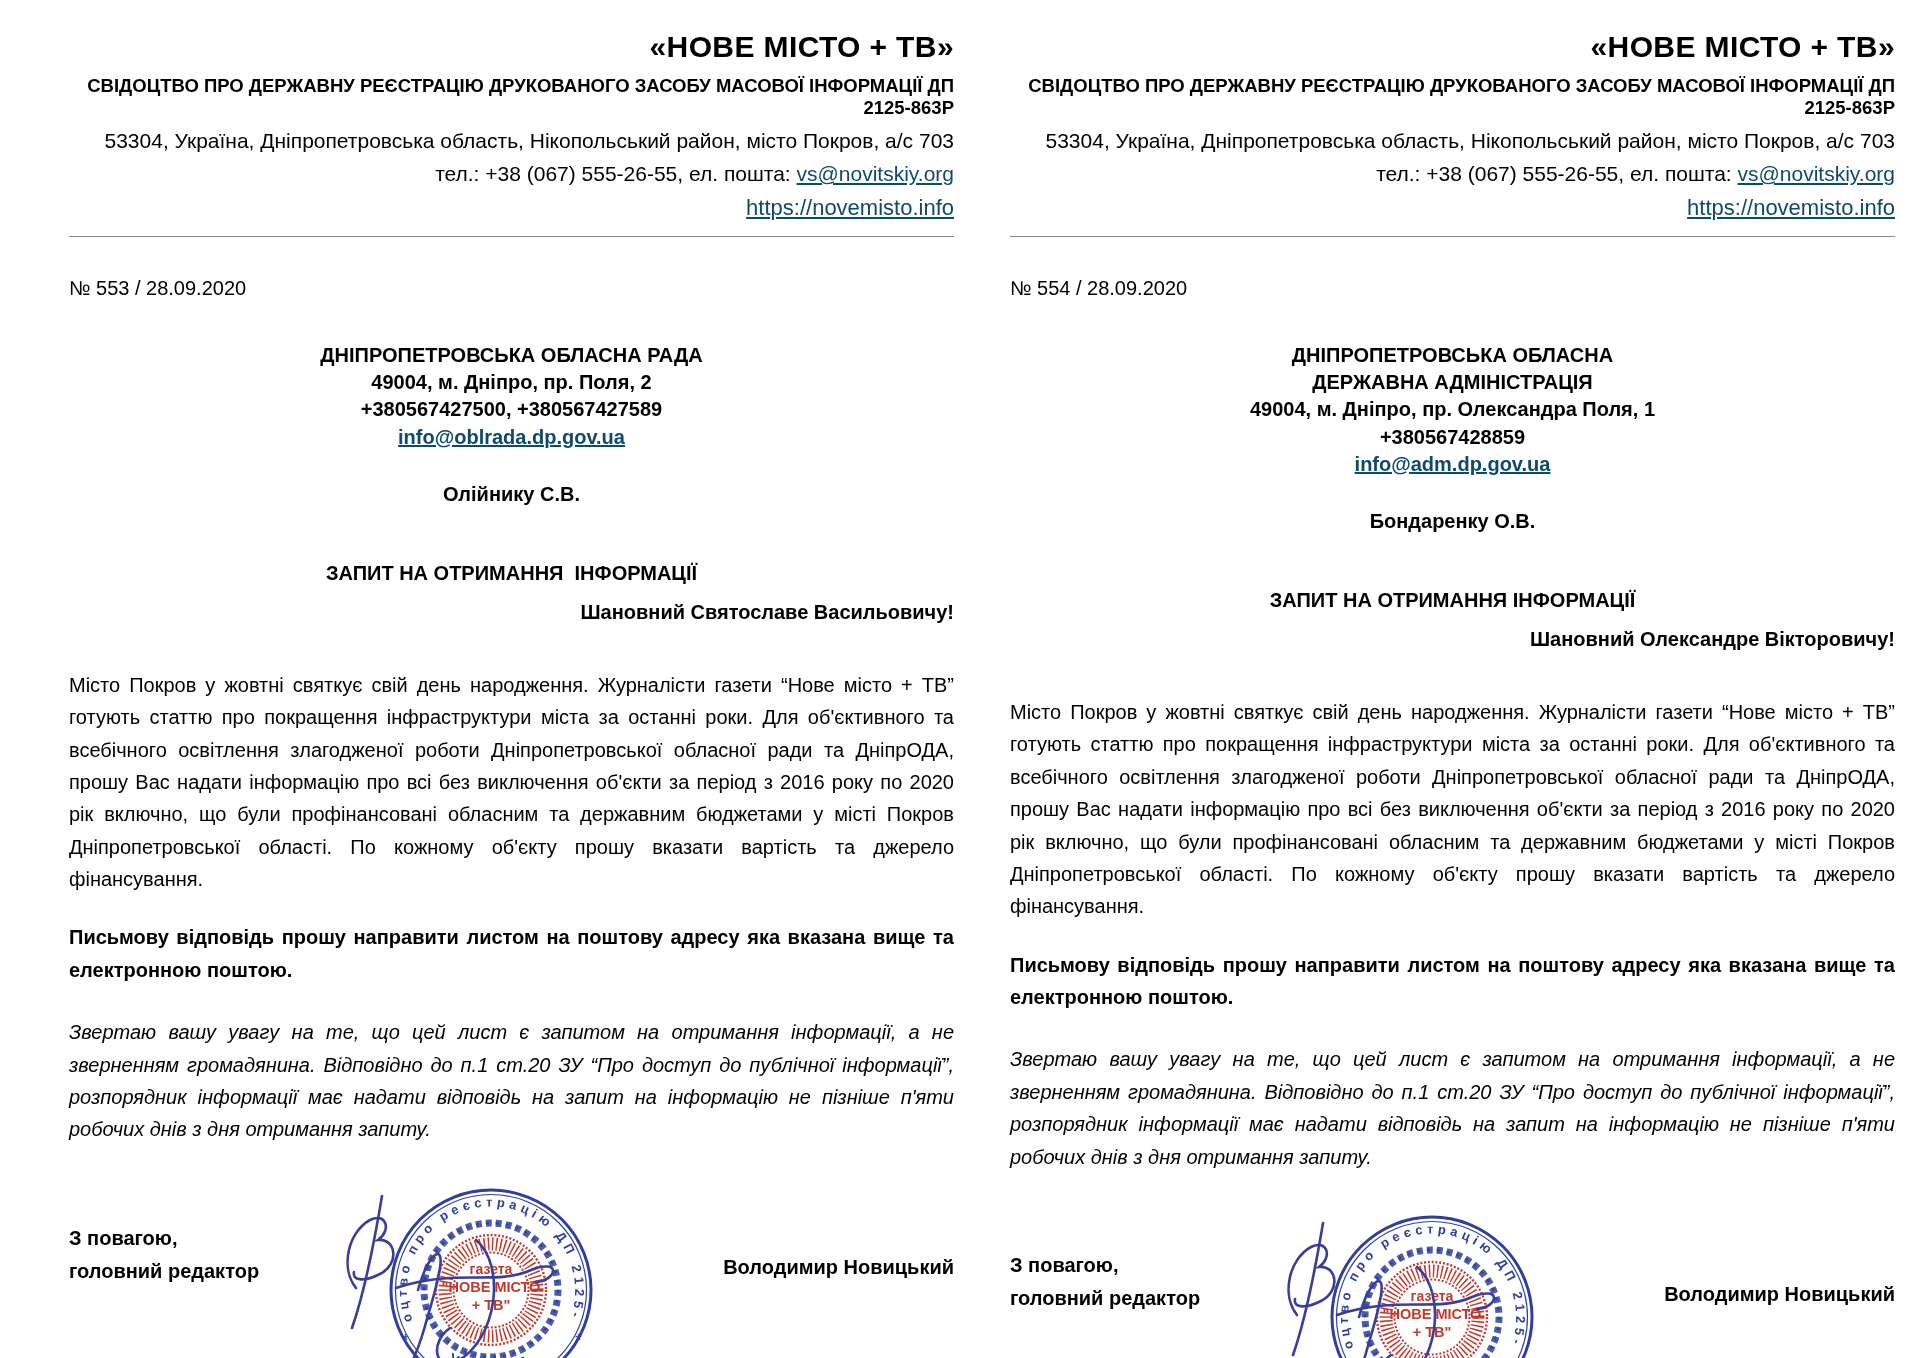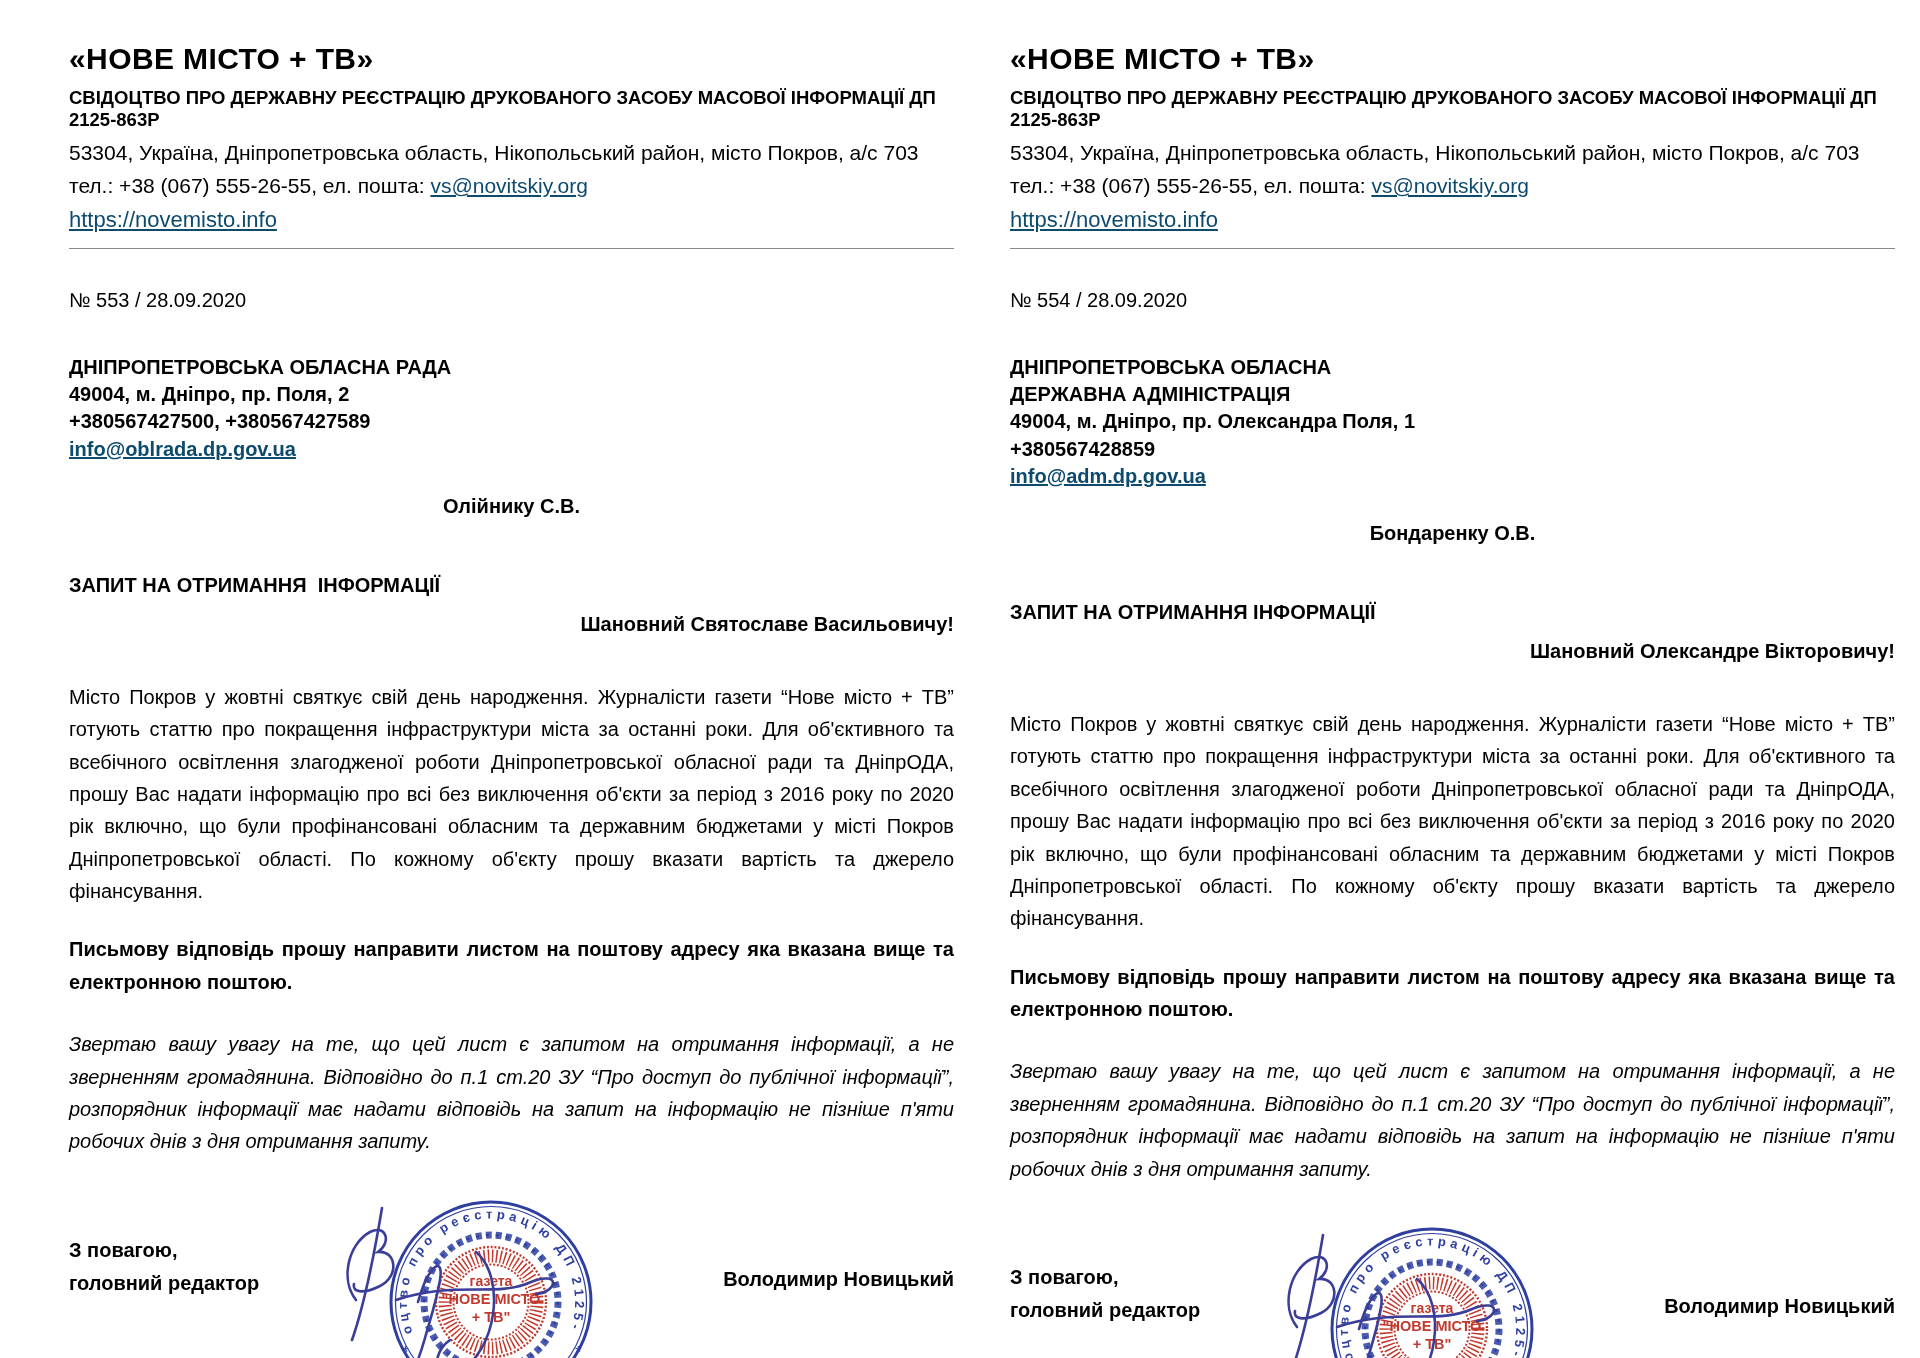--- a/index.html
+++ b/index.html
@@ -4,36 +4,36 @@
 <style>
   html,body { margin:0; padding:0; background:#ffffff; }
   body {
     width:1920px; min-height:1358px;
     font-family:"Liberation Sans", sans-serif;
     color:#000;
   }
   .pages { display:flex; padding:0 25px 0 69px; gap:56px; box-sizing:border-box; }
   .page { width:885px; padding-top:30px; flex:0 0 auto; }
 
-  .letterhead { text-align:left;margin-top:12px; }
+  .letterhead { text-align:right; }
   .lh-title { font-size:30px; font-weight:bold; letter-spacing:0.4px; }
   .lh-reg { font-size:18.5px; font-weight:bold; margin-top:11px; }
   .lh-addr { font-size:21px; margin-top:10px; }
   .lh-contact { font-size:21px; margin-top:9px; }
   .lh-site { font-size:22px; margin-top:9px; }
   .link { color:#0c4a6e; text-decoration:underline; cursor:pointer; }
   .rule { border-top:1px solid #8a8a8a; margin-top:15px; }
 
   .doc-number { font-size:20px; font-weight:normal; margin-top:40px; }
 
-  .recipient { text-align:left; font-weight:bold; font-size:20px; line-height:1.36; margin-top:42px; }
+  .recipient { text-align:center; font-weight:bold; font-size:20px; line-height:1.36; margin-top:42px; }
   .recipient div { margin:0; }
   .recipient-person { text-align:center; font-weight:bold; font-size:20px; margin-top:32px; }
 
-  .subject { font-weight:bold; font-size:20px; margin-top:56px; white-space:pre-wrap; }
+  .subject { text-align:center; font-weight:bold; font-size:20px; margin-top:56px; white-space:pre-wrap; }
   .salutation { text-align:right; font-weight:bold; font-size:20px; margin-top:16px; }
 
   .body-para { font-size:20px; line-height:1.62; text-align:justify; margin-top:45px; }
   .bold-para { font-size:20px; line-height:1.62; text-align:justify; font-weight:bold; margin-top:26px; }
   .italic-para { font-size:20px; line-height:1.62; text-align:justify; font-style:italic; margin-top:30px; }
 
   .sig-row { display:flex; justify-content:space-between; margin-top:24px; }
   .closing { font-weight:bold; font-size:20px; line-height:1.65; margin-top:52px; white-space:nowrap; }
   .sig-name { font-weight:bold; font-size:20px; margin-top:86px; white-space:nowrap; text-align:right; }
   .stamp-wrap { width:310px; height:252px; flex:0 0 auto; margin-left:10px; margin-right:30px; }

